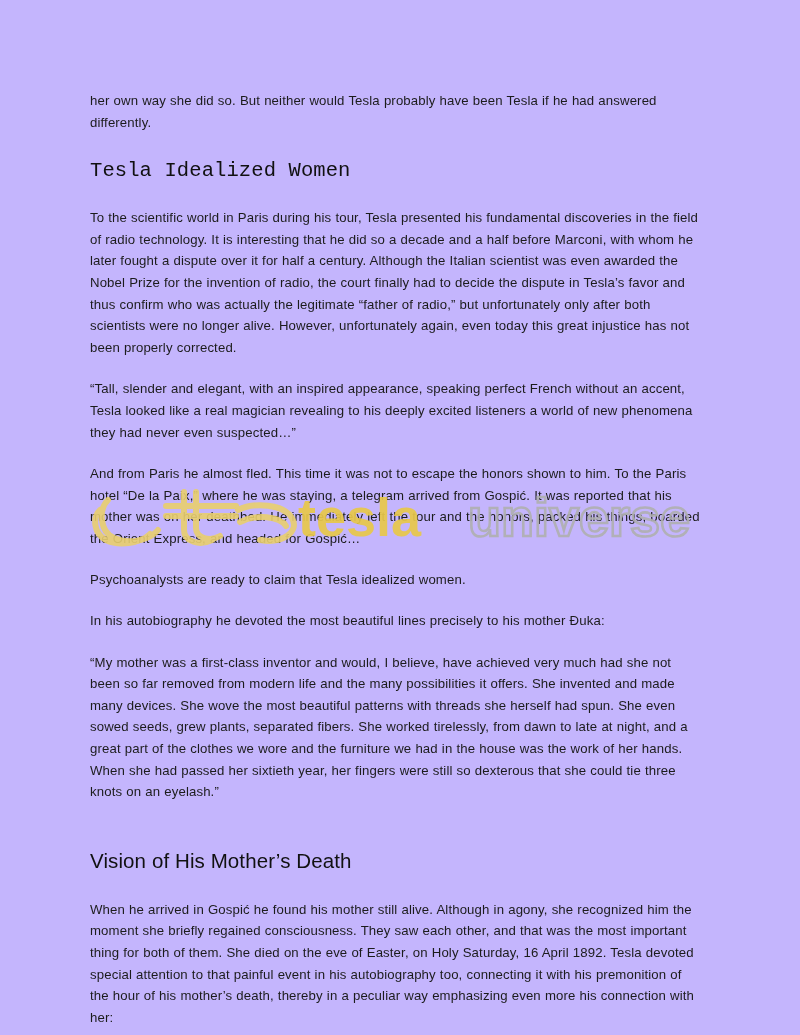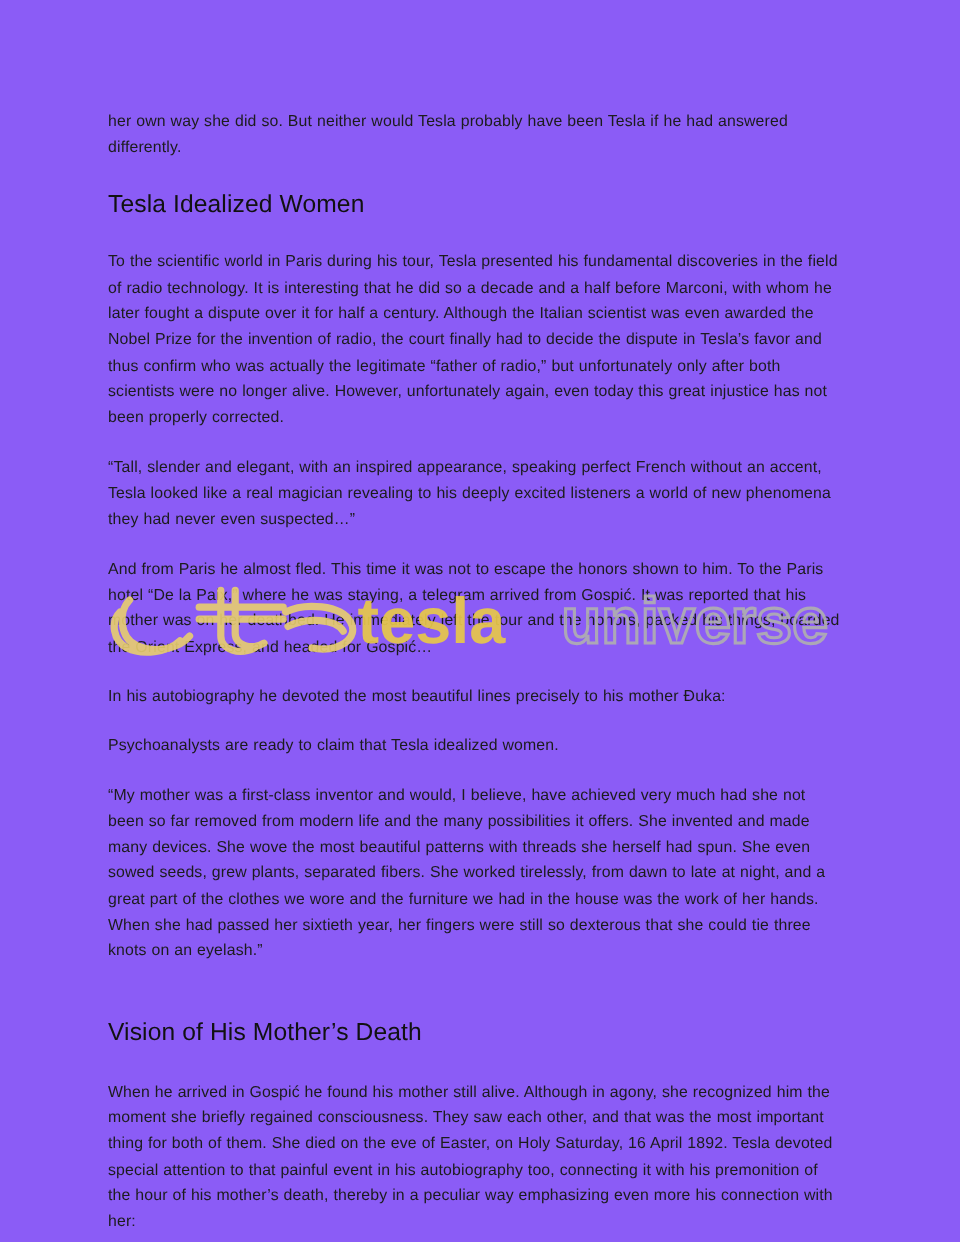--- a/index.html
+++ b/index.html
@@ -12,21 +12,21 @@
     height: 1035px;
     position: relative;
     font-family: "Liberation Sans", sans-serif;
     color: #1a1a1a;
     overflow: hidden;
   }
 
   .page {
     position: absolute;
     inset: 0;
-    background: #8b5cf6;
+    background: #c4b5fd;
   }
 
   .content {
     position: absolute;
     left: 90px;
     top: 90px;
     width: 614px;
   }
 
   .para {
@@ -47,20 +47,21 @@
     font-size: 20.5px;
     line-height: 28px;
     font-weight: 400;
     color: #111111;
     margin: 26px 0 22px 0;
     letter-spacing: 0.005em;
   }
 
   .heading.first {
     margin-top: 24px;
+    font-family: Liberation Mono, monospace;
   }
 
   .heading.second {
     margin-top: 44px;
     margin-bottom: 24px;
   }
 
   
   .watermark {
     position: absolute;
@@ -88,23 +89,23 @@
 
     <h2 class="heading first">Tesla Idealized Women</h2>
 
     <p class="para">To the scientific world in Paris during his tour, Tesla presented his fundamental discoveries in the field of radio technology. It is interesting that he did so a decade and a half before Marconi, with whom he later fought a dispute over it for half a century. Although the Italian scientist was even awarded the Nobel Prize for the invention of radio, the court finally had to decide the dispute in Tesla’s favor and thus confirm who was actually the legitimate “father of radio,” but unfortunately only after both scientists were no longer alive. However, unfortunately again, even today this great injustice has not been properly corrected.</p>
 
 
     <p class="para">“Tall, slender and elegant, with an inspired appearance, speaking perfect French without an accent, Tesla looked like a real magician revealing to his deeply excited listeners a world of new phenomena they had never even suspected…”</p>
 
     <p class="para tight">And from Paris he almost fled. This time it was not to escape the honors shown to him. To the Paris hotel “De la Paix,” where he was staying, a telegram arrived from Gospić. It was reported that his mother was on her deathbed. He immediately left the tour and the honors, packed his things, boarded the Orient Express, and headed for Gospić…</p>
 
+    <p class="para">Psychoanalysts are ready to claim that Tesla idealized women.</p>
+
     <p class="para">In his autobiography he devoted the most beautiful lines precisely to his mother Đuka:</p>
-
-    <p class="para">Psychoanalysts are ready to claim that Tesla idealized women.</p>
 
     <p class="para">“My mother was a first-class inventor and would, I believe, have achieved very much had she not been so far removed from modern life and the many possibilities it offers. She invented and made many devices. She wove the most beautiful patterns with threads she herself had spun. She even sowed seeds, grew plants, separated fibers. She worked tirelessly, from dawn to late at night, and a great part of the clothes we wore and the furniture we had in the house was the work of her hands. When she had passed her sixtieth year, her fingers were still so dexterous that she could tie three knots on an eyelash.”</p>
 
     <h2 class="heading second">Vision of His Mother’s Death</h2>
 
     <p class="para">When he arrived in Gospić he found his mother still alive. Although in agony, she recognized him the moment she briefly regained consciousness. They saw each other, and that was the most important thing for both of them. She died on the eve of Easter, on Holy Saturday, 16 April 1892. Tesla devoted special attention to that painful event in his autobiography too, connecting it with his premonition of the hour of his mother’s death, thereby in a peculiar way emphasizing even more his connection with her:</p>
 
   </div>
 
   <div class="watermark">

